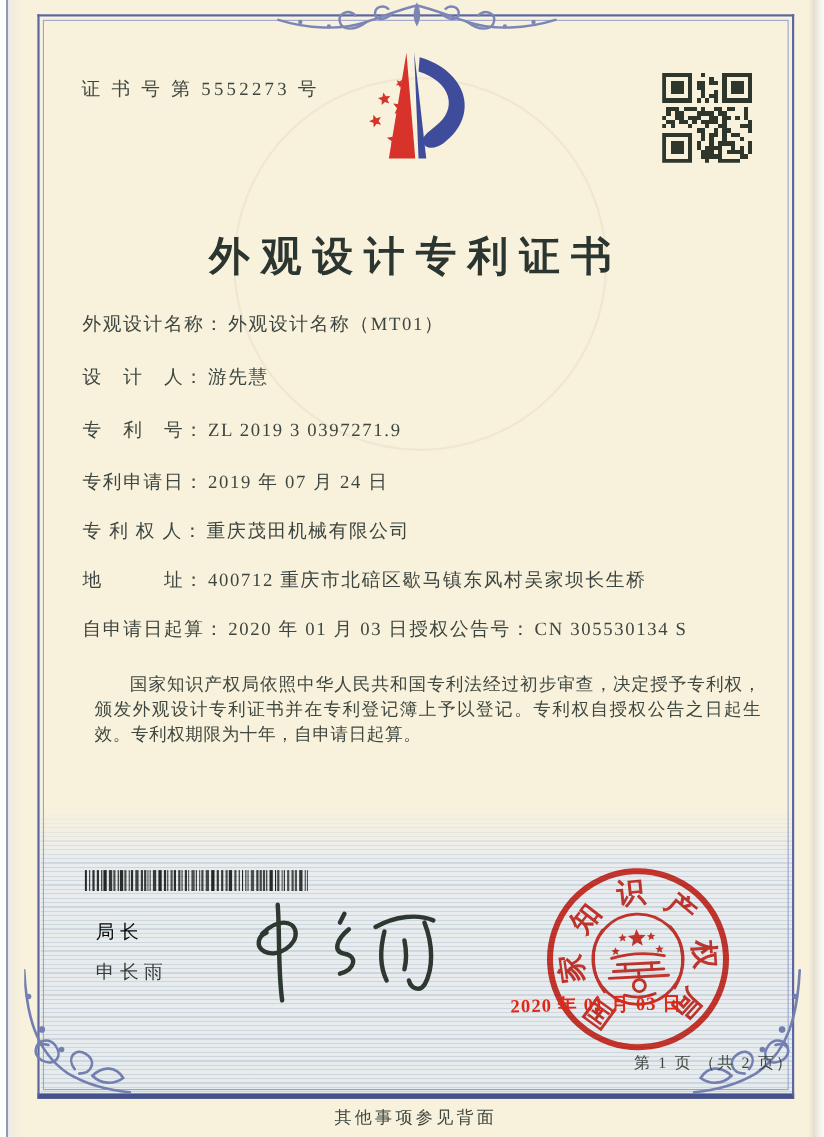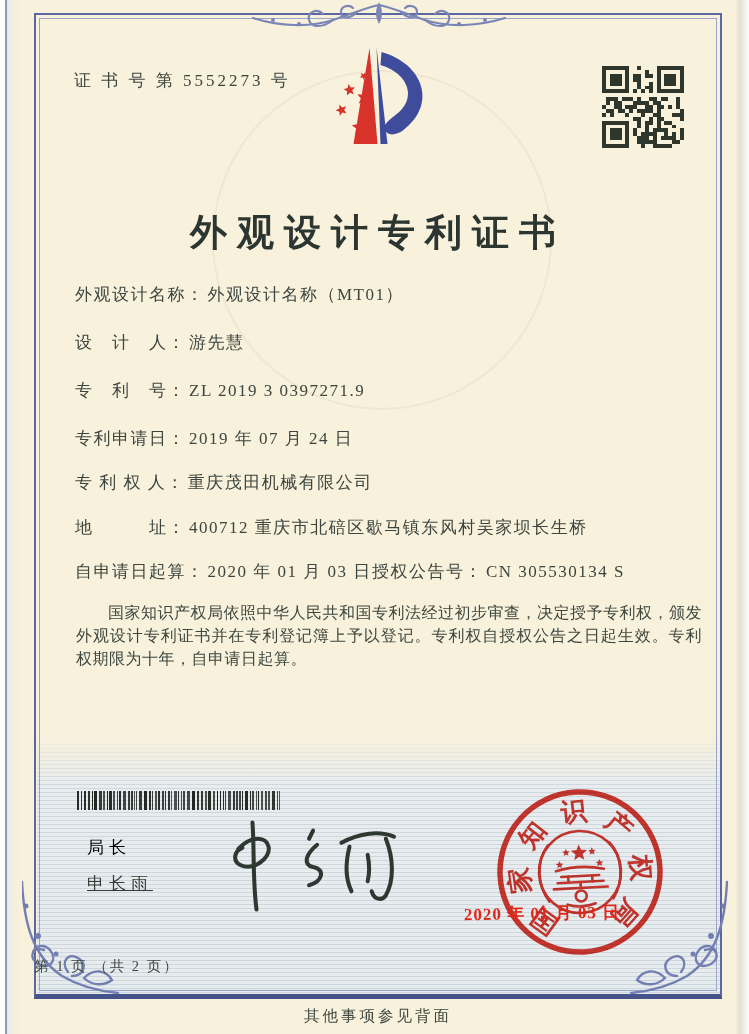--- a/index.html
+++ b/index.html
@@ -36,30 +36,30 @@
   
   .cert-no{left:74px;top:69px;font-size:17px;letter-spacing:3px;z-index:5;color:#3c453f;}
   .logo{left:303px;top:42px;z-index:5;}
   .qr{left:602px;top:66px;z-index:5;}
   .title{left:34px;right:27px;top:192px;margin:16px;text-align:center;z-index:5;
     font-size:37px;font-weight:700;letter-spacing:10px;color:#2c3631;}
   .row{left:75px;z-index:5;font-size:17px;letter-spacing:1.5px;white-space:nowrap;color:#3c453f;}
   .row .val{margin-left:3px;}
   .grp2{position:absolute;left:297px;top:0;}
   .paras{left:72px;top:597px;width:634px;z-index:5;}
-  .paras p{margin:4px;font-size:16px;line-height:23px;text-indent:2em;
+  .paras p{margin:14px;font-size:16px;line-height:23px;text-indent:2em;
     text-align:justify;color:#3f4840;letter-spacing:0.5px;}
   .barcode{left:77px;top:791px;z-index:5;}
   .signer-title{left:87px;top:836px;font-size:17px;letter-spacing:5px;z-index:5;color:#000000;}
-  .signer-name{left:87px;top:872px;font-size:17px;letter-spacing:5px;z-index:5;color:#333c36;text-decoration:underline;}
+  .signer-name{left:87px;top:872px;font-size:17px;letter-spacing:5px;z-index:5;color:#333c36;}
   .signature{left:208px;top:814px;z-index:5;}
   .seal{left:480px;top:772px;z-index:6;transform:rotate(-3deg);mix-blend-mode:multiply;opacity:.92;}
   .seal-date{left:464px;top:902px;z-index:7;font-size:17px;letter-spacing:1px;
     color:#e02718;transform:rotate(-1deg);font-weight:600;}
-  .page-info{left:34px;right:27px;top:957px;text-align:left;font-size:14.5px;
+  .page-info{left:34px;right:27px;top:957px;text-align:right;font-size:14.5px;
     letter-spacing:2px;z-index:5;color:#3c453f;}
   .back-note{left:34px;right:27px;top:1006px;text-align:center;font-size:15.5px;
     letter-spacing:3px;z-index:5;color:#3f4840;}
 </style>
 </head>
 <body>
 
 <div class="abs spine"></div>
 <div class="abs right-edge"></div>
 <div class="abs watermark"></div>

